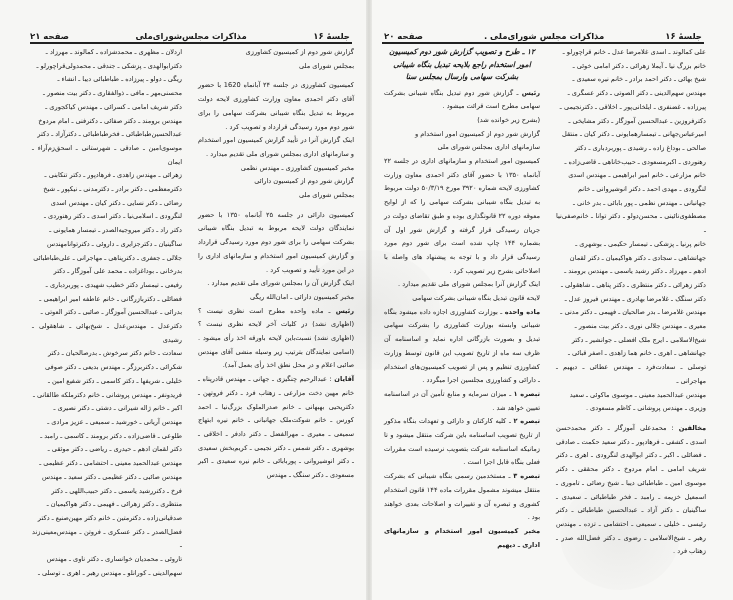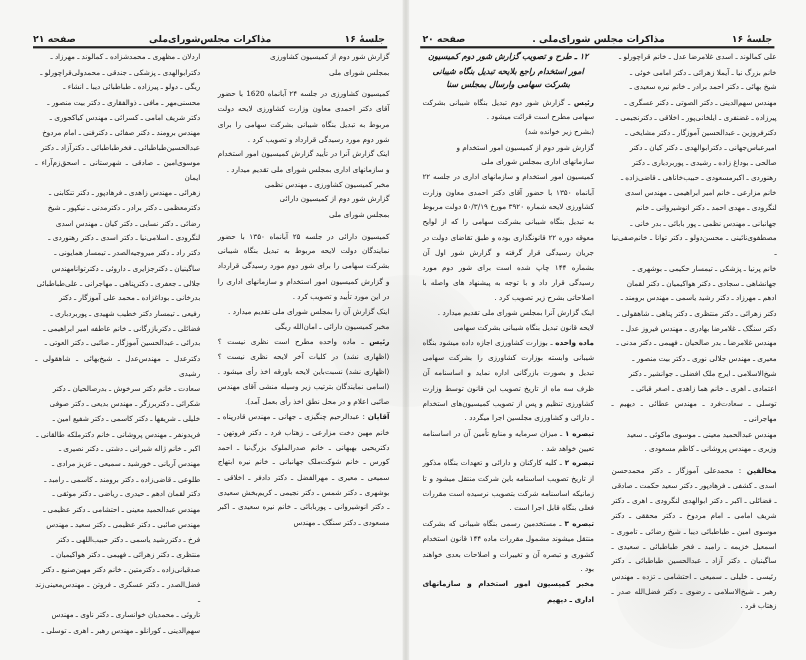--- a/index.html
+++ b/index.html
@@ -175,36 +175,36 @@
   </div>
 
   <div class="col rp-names">
     <div id="rp-names-lines">
         <p>علی کمالوند ـ اسدی غلامرضا عدل ـ خانم قراچورلو ـ</p>
         <p>خانم بزرگ نیا ـ آیملا زهرائی ـ دکتر امامی خوئی ـ</p>
         <p>شیخ بهائی ـ دکتر احمد برادر ـ خانم نیره سعیدی ـ</p>
         <p>مهندس سهم‌الدینی ـ دکتر الصوتی ـ دکتر عسگری ـ</p>
         <p>پیرزاده ـ غضنفری ـ ایلخانی‌پور ـ اخلاقی ـ دکترنجیمی ـ</p>
         <p>دکترفروزین ـ عبدالحسین آموزگار ـ دکتر مشایخی ـ</p>
-        <p>امیرعباس‌جهانی ـ دکترابوالهدی ـ دکتر کیان ـ دکتر</p>
+        <p>امیرعباس‌جهانی ـ تیمسارهمایونی ـ دکتر کیان ـ منتقل</p>
         <p>صالحی ـ بوداغ زاده ـ رشیدی ـ پوربردباری ـ دکتر</p>
         <p>رهنوردی ـ اکبرمسعودی ـ حبیب‌خاناهی ـ قاضی‌زاده ـ</p>
         <p>خانم مزارعی ـ خانم امیر ابراهیمی ـ مهندس اسدی</p>
         <p>لنگرودی ـ مهدی احمد ـ دکتر انوشیروانی ـ خانم</p>
         <p>جهانبانی ـ مهندس نظمی ـ پور بابائی ـ بدر خانی ـ</p>
         <p>مصطفوی‌نائینی ـ محسن‌دولو ـ دکتر توانا ـ خانم‌صفی‌نیا ـ</p>
         <p>خانم پرنیا ـ پزشکی ـ تیمسار حکیمی ـ بوشهری ـ</p>
         <p>جهانشاهی ـ سجادی ـ دکتر هواکیمیان ـ دکتر لقمان</p>
         <p>ادهم ـ مهرزاد ـ دکتر رشید یاسمی ـ مهندس برومند ـ</p>
         <p>دکتر زهرائی ـ دکتر منتظری ـ دکتر پناهی ـ شاهقولی ـ</p>
         <p>دکتر سنگک ـ غلامرضا بهادری ـ مهندس فیروز عدل ـ</p>
         <p>مهندس غلامرضا ـ بدر صالحیان ـ فهیمی ـ دکتر مدنی ـ</p>
         <p>معیری ـ مهندس جلالی نوری ـ دکتر بیت منصور ـ</p>
         <p>شیخ‌الاسلامی ـ ایرج ملک افضلی ـ جوانشیر ـ دکتر</p>
-        <p>اعتمادی ـ اهری ـ خانم هما زاهدی ـ اصغر قبائی ـ</p>
+        <p>جهانشاهی ـ اهری ـ خانم هما زاهدی ـ اصغر قبائی ـ</p>
         <p>توسلی ـ سعادت‌فرد ـ مهندس عطائی ـ دیهیم ـ مهاجرانی ـ</p>
         <p>مهندس عبدالحمید معینی ـ موسوی ماکوئی ـ سعید</p>
         <p>وزیری ـ مهندس پروشانی ـ کاظم مسعودی .</p>
       </div>
     <div class="gap"></div>
     <p>
       <span class="bold">مخالفین</span><span> : محمدعلی آموزگار ـ دکتر محمدحسن اسدی ـ کشفی ـ فرهادپور ـ دکتر سعید حکمت ـ صادقی ـ فضائلی ـ اکبر ـ دکتر ابوالهدی لنگرودی ـ اهری ـ دکتر شریف امامی ـ امام مردوخ ـ دکتر محققی ـ دکتر موسوی امین ـ طباطبائی دیبا ـ شیخ رضائی ـ تاموری ـ اسمعیل خزیمه ـ رامبد ـ فخر طباطبائی ـ سعیدی ـ ساگینیان ـ دکتر آزاد ـ عبدالحسین طباطبائی ـ دکتر رئیسی ـ خلیلی ـ سمیعی ـ احتشامی ـ تزده ـ مهندس رهبر ـ شیخ‌الاسلامی ـ رضوی ـ دکتر فضل‌الله صدر ـ زهتاب فرد .</span>
     </p>
   </div>
 

